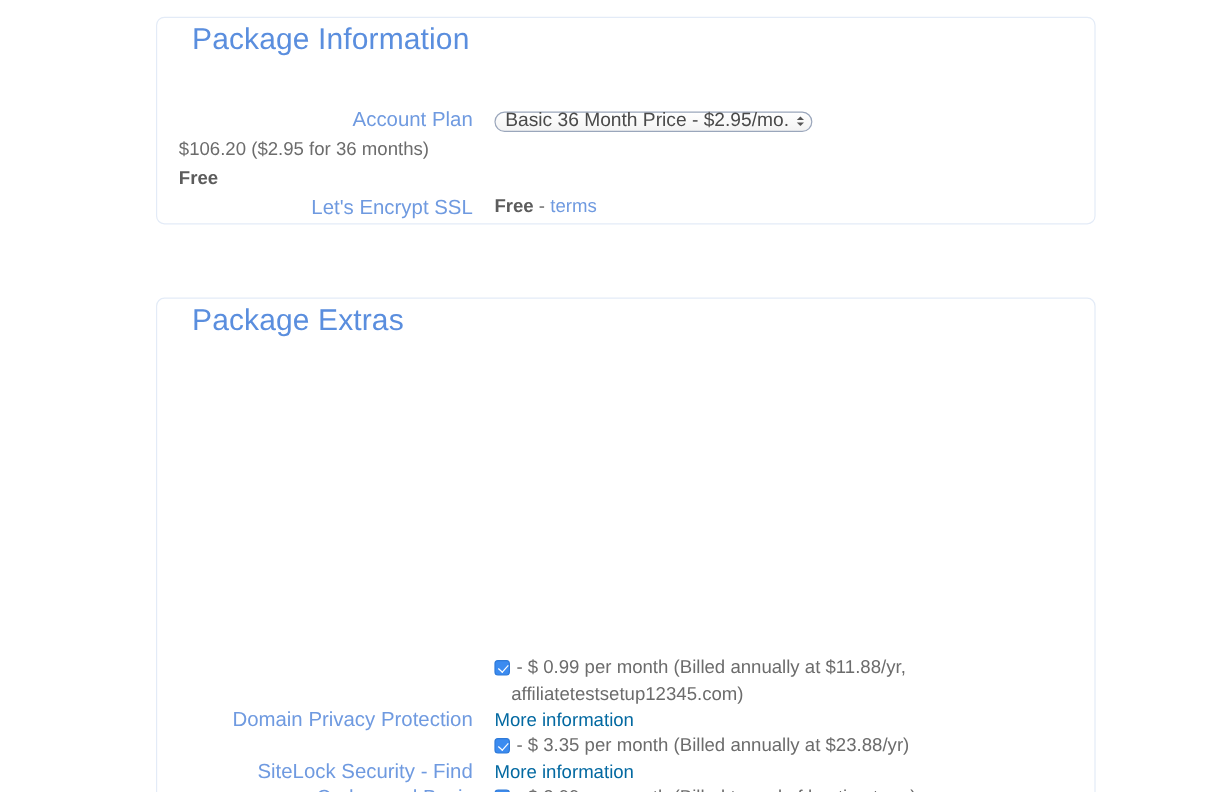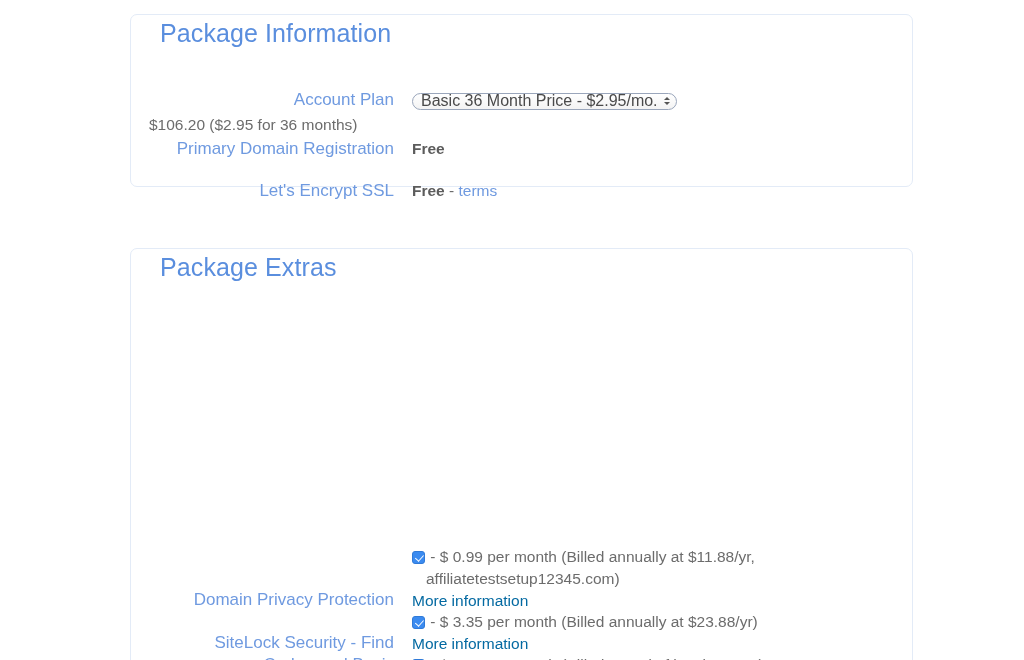--- a/index.html
+++ b/index.html
@@ -193,27 +193,26 @@
             </span>
           </span>
         </div>
       </div>
 
       <div class="row" style="margin-top:3px;">
         <div class="row-value">$106.20  ($2.95 for 36 months)</div>
       </div>
 
       <div class="row" style="margin-top:2px;">
-        <div class="row-label">Primary Domain Registration</div>
         <div class="row-value">
           <span class="val-strong">Free</span>
         </div>
       </div>
 
-      <div class="row" style="margin-top:20px;">
+      <div class="row" style="margin-top:2px;">
         <div class="row-label">Let's Encrypt SSL</div>
         <div class="row-value">
           <span class="val-strong">Free</span><span> - </span><a class="link">terms</a>
         </div>
       </div>
 
     </div>
   </div>
 
   <div class="card" id="card-package-extras">

